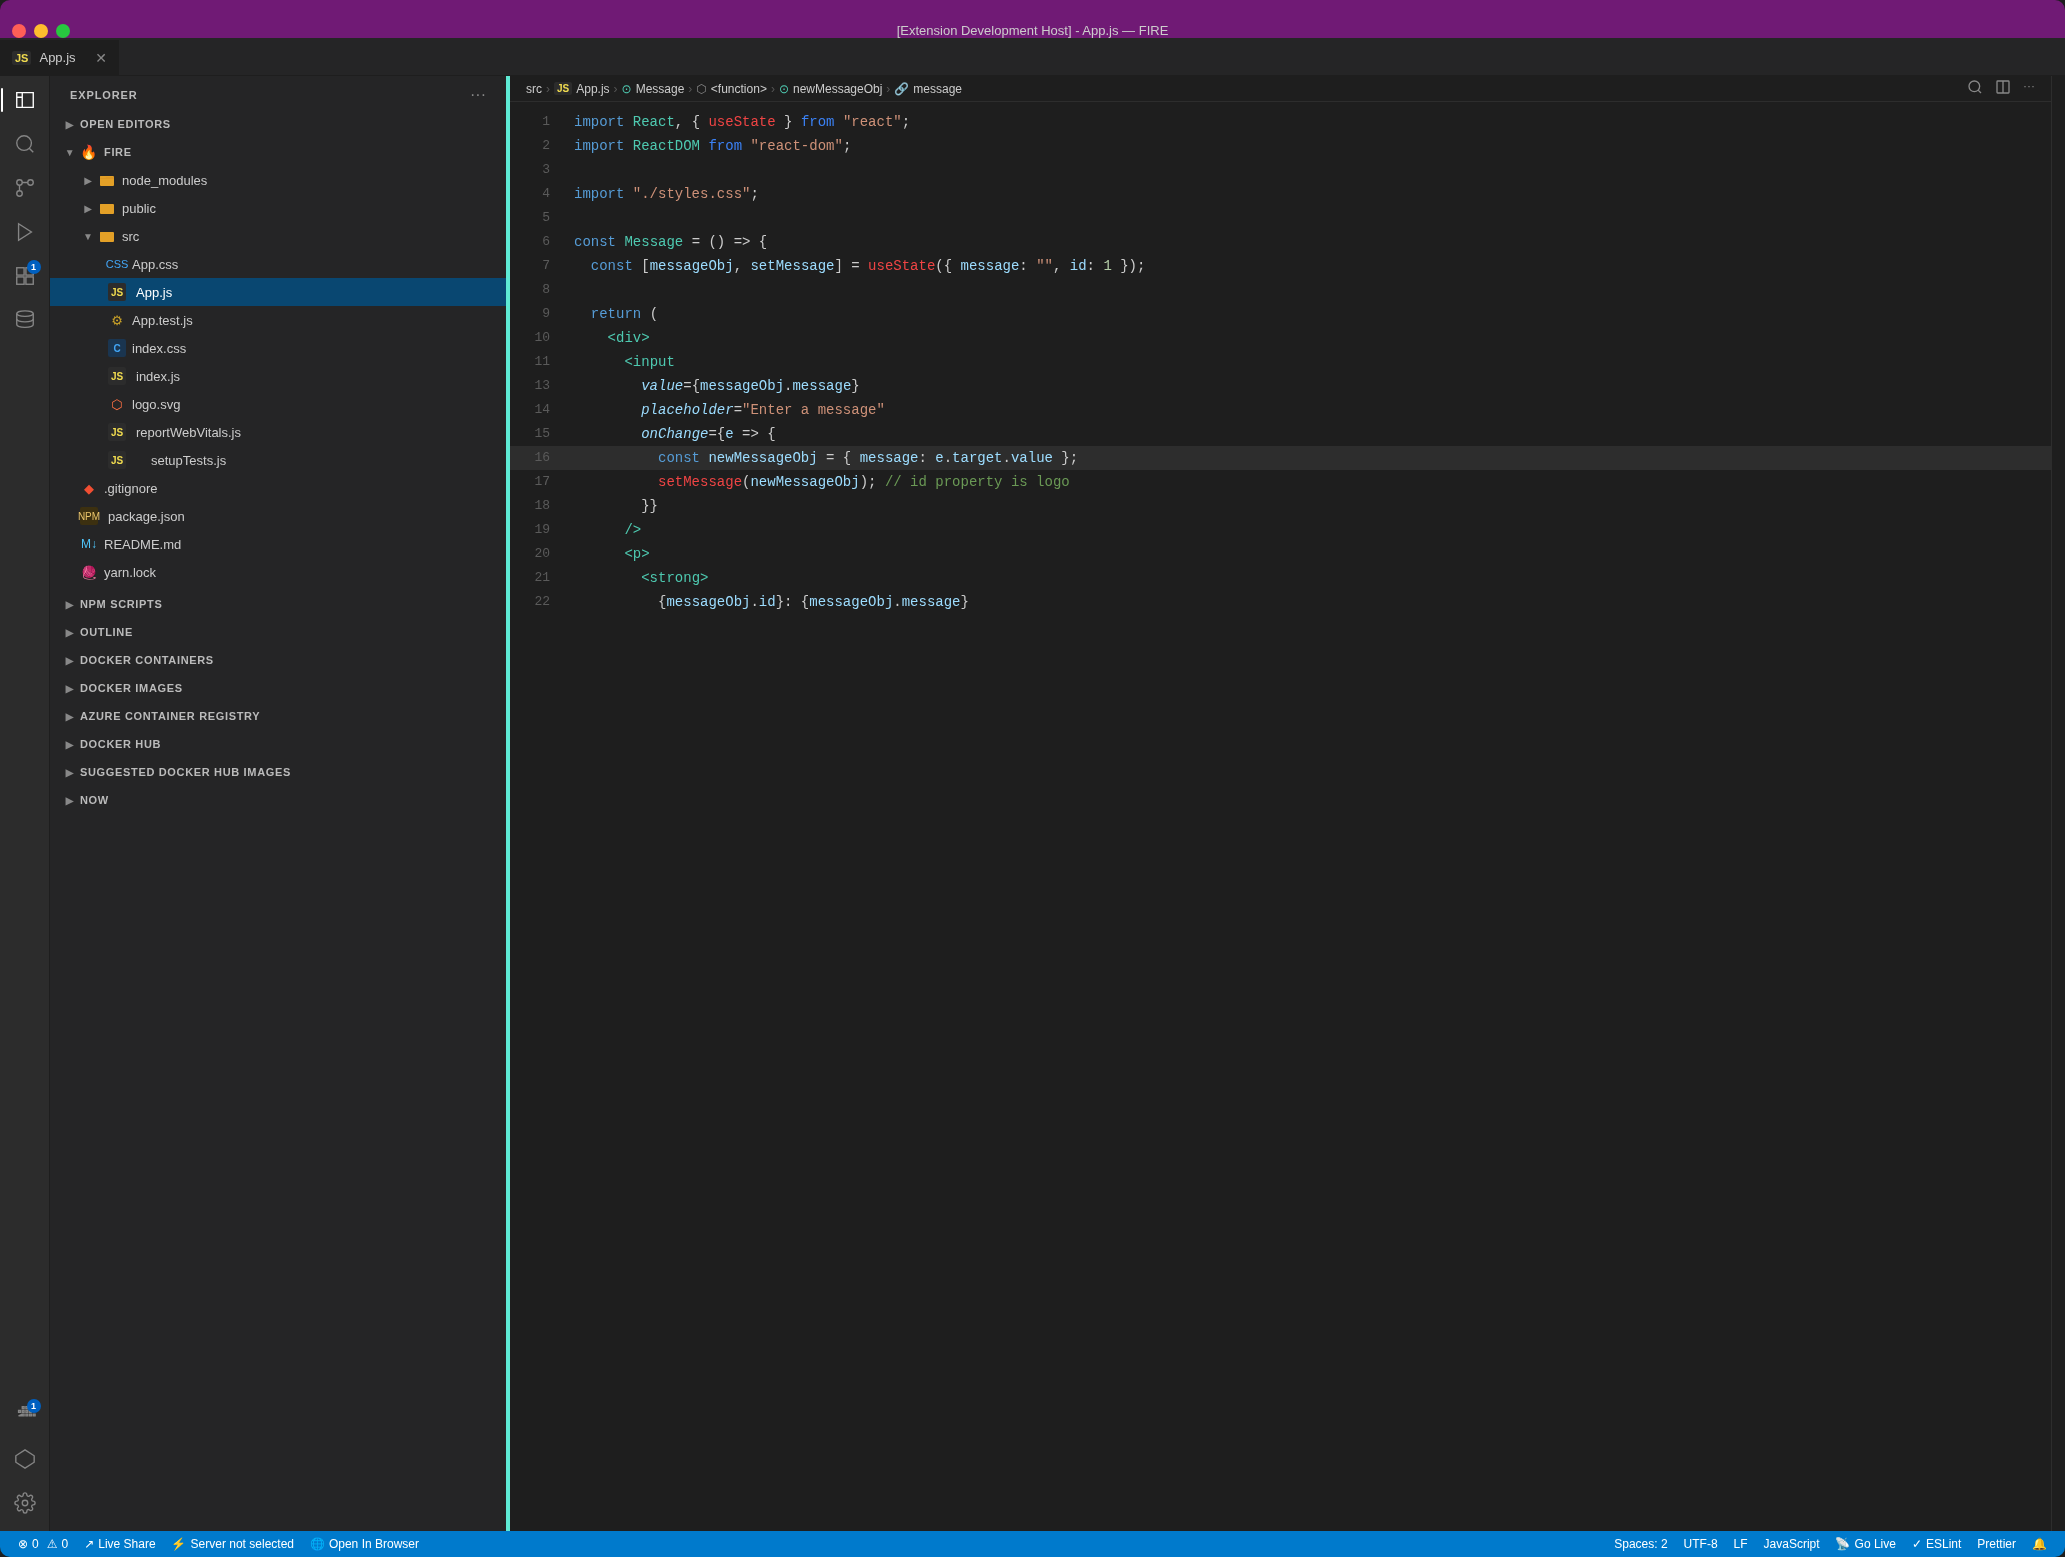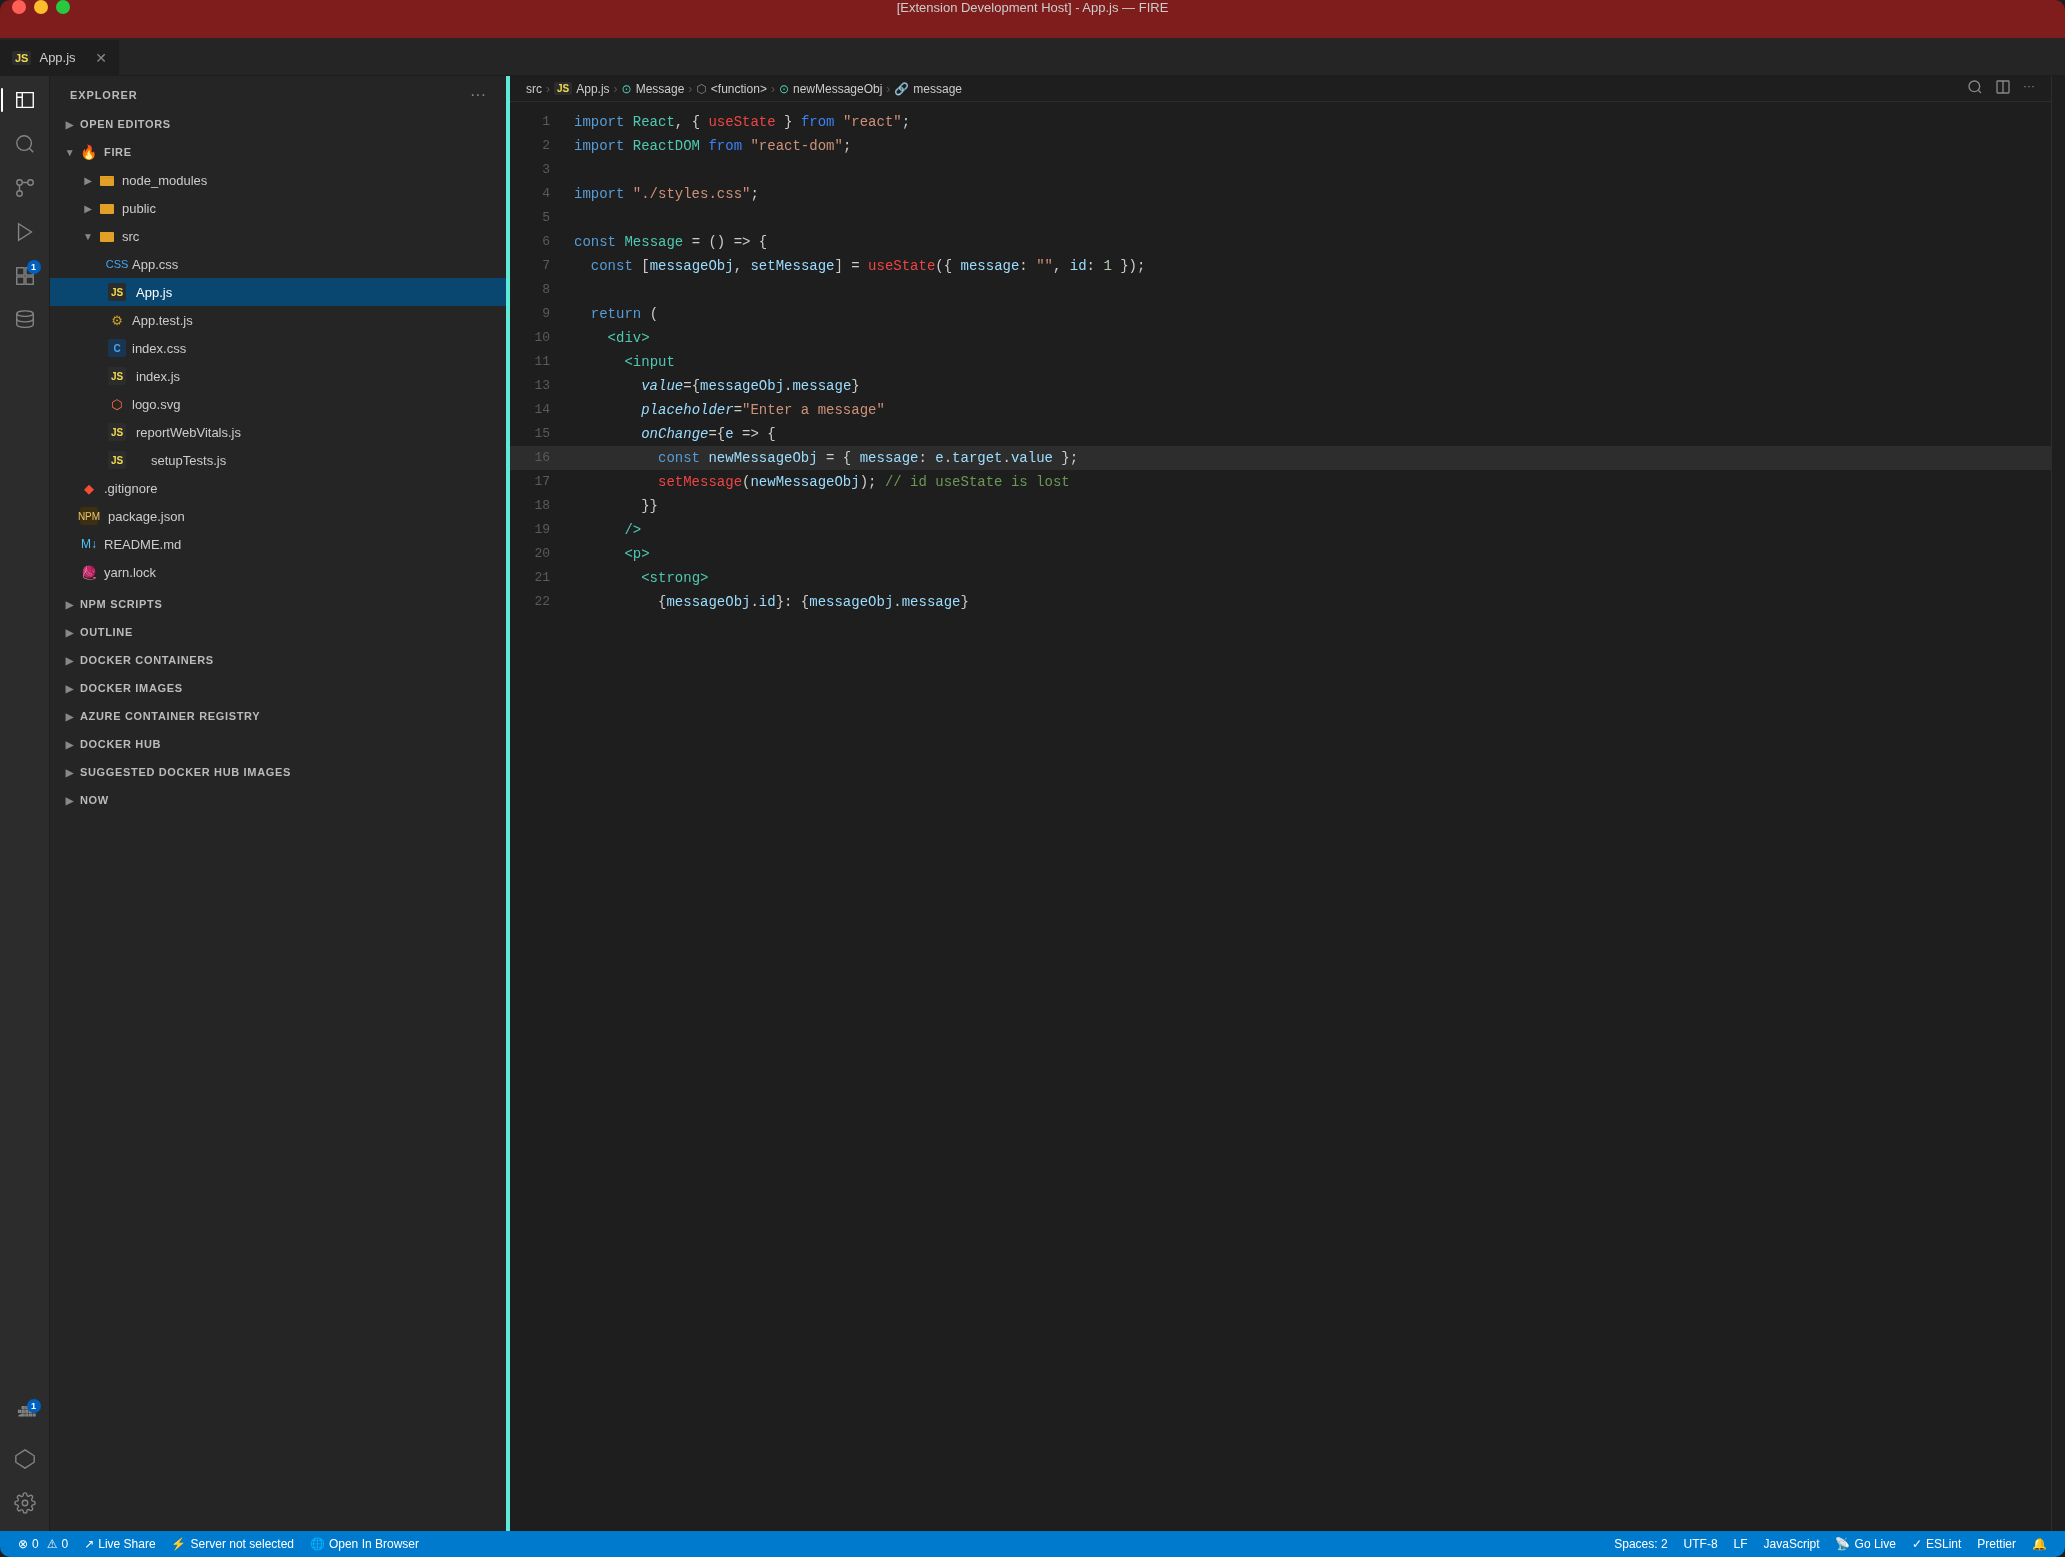--- a/index.html
+++ b/index.html
@@ -9,23 +9,23 @@
       color: #cccccc;
       width: 2065px;
       height: 1557px;
       overflow: hidden;
       font-size: 13px;
     }
 
     
     .titlebar {
       height: 38px;
-      background: #7f1d1d;
-      display: flex;
-      align-items: flex-start;
+      background: #701a75;
+      display: flex;
+      align-items: flex-end;
       justify-content: center;
       position: relative;
     }
     .titlebar-buttons {
       position: absolute;
       left: 12px;
       display: flex;
       gap: 8px;
       align-items: center;
     }
@@ -652,21 +652,21 @@
               <div class="code-line"><span class="line-number">6</span><span class="line-content inline-code"><span class="kw">const </span><span class="type">Message</span><span class="op"> = () =&gt; {</span></span></div>
               <div class="code-line"><span class="line-number">7</span><span class="line-content inline-code"><span>  </span><span class="kw">const </span><span class="op">[</span><span class="var">messageObj</span><span class="op">, </span><span class="var">setMessage</span><span class="op">] = </span><span class="fn">useState</span><span class="op">({ </span><span class="prop">message</span><span class="op">: </span><span class="str">""</span><span class="op">, </span><span class="prop">id</span><span class="op">: </span><span class="num">1</span><span class="op"> });</span></span></div>
               <div class="code-line"><span class="line-number">8</span><span class="line-content inline-code"></span></div>
               <div class="code-line"><span class="line-number">9</span><span class="line-content inline-code"><span>  </span><span class="kw">return</span><span class="op"> (</span></span></div>
               <div class="code-line"><span class="line-number">10</span><span class="line-content inline-code"><span>    </span><span class="tag">&lt;div&gt;</span></span></div>
               <div class="code-line"><span class="line-number">11</span><span class="line-content inline-code"><span>      </span><span class="tag">&lt;input</span></span></div>
               <div class="code-line"><span class="line-number">13</span><span class="line-content inline-code"><span>        </span><span class="attr">value</span><span class="op">={</span><span class="var">messageObj</span><span class="op">.</span><span class="prop">message</span><span class="op">}</span></span></div>
               <div class="code-line"><span class="line-number">14</span><span class="line-content inline-code"><span>        </span><span class="attr">placeholder</span><span class="op">=</span><span class="str">"Enter a message"</span></span></div>
               <div class="code-line"><span class="line-number">15</span><span class="line-content inline-code"><span>        </span><span class="attr">onChange</span><span class="op">={</span><span class="var">e</span><span class="op"> =&gt; {</span></span></div>
               <div class="code-line line-highlighted"><span class="line-number">16</span><span class="line-content inline-code"><span>          </span><span class="kw">const </span><span class="var">newMessageObj</span><span class="op"> = { </span><span class="prop">message</span><span class="op">: </span><span class="var">e</span><span class="op">.</span><span class="prop">target</span><span class="op">.</span><span class="prop">value</span><span class="op"> };</span></span></div>
-              <div class="code-line"><span class="line-number">17</span><span class="line-content inline-code"><span>          </span><span class="fn">setMessage</span><span class="op">(</span><span class="var">newMessageObj</span><span class="op">); </span><span class="cm">// id useState is lost</span></span></div>
+              <div class="code-line"><span class="line-number">17</span><span class="line-content inline-code"><span>          </span><span class="fn">setMessage</span><span class="op">(</span><span class="var">newMessageObj</span><span class="op">); </span><span class="cm">// id property is logo</span></span></div>
               <div class="code-line"><span class="line-number">18</span><span class="line-content inline-code"><span>        </span><span class="op">}}</span></span></div>
               <div class="code-line"><span class="line-number">19</span><span class="line-content inline-code"><span>      </span><span class="tag">/&gt;</span></span></div>
               <div class="code-line"><span class="line-number">20</span><span class="line-content inline-code"><span>      </span><span class="tag">&lt;p&gt;</span></span></div>
               <div class="code-line"><span class="line-number">21</span><span class="line-content inline-code"><span>        </span><span class="tag">&lt;strong&gt;</span></span></div>
               <div class="code-line"><span class="line-number">22</span><span class="line-content inline-code"><span>          </span><span class="op">{</span><span class="var">messageObj</span><span class="op">.</span><span class="prop">id</span><span class="op">}: {</span><span class="var">messageObj</span><span class="op">.</span><span class="prop">message</span><span class="op">}</span></span></div>
             </div>
         </div>
       </div>
 
       <div class="minimap"></div>

